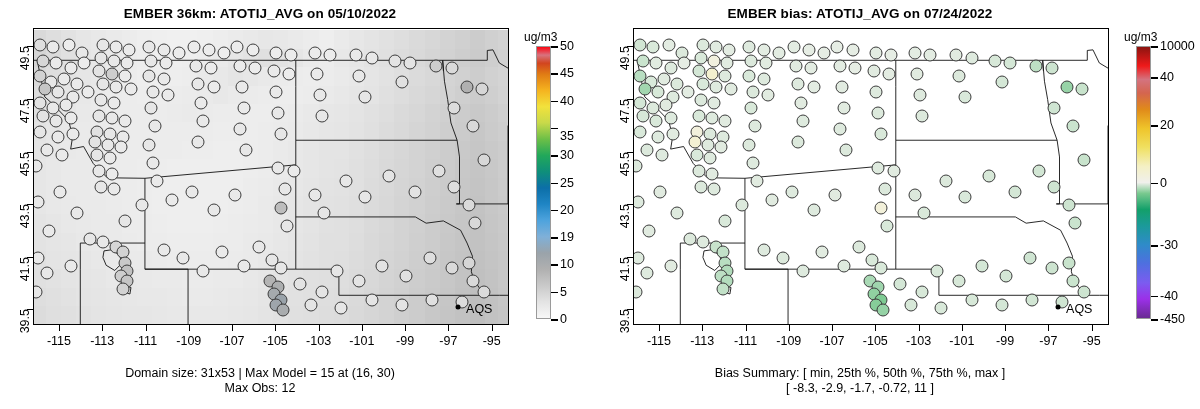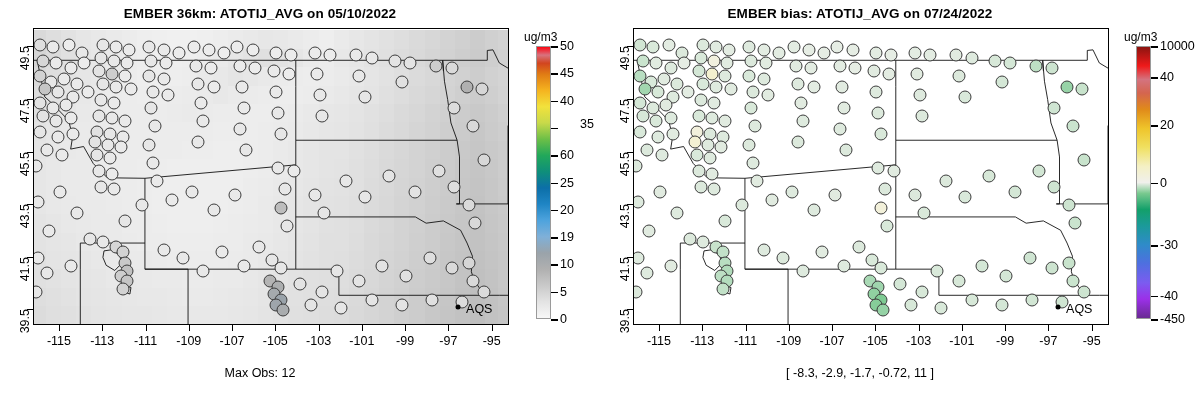--- a/index.html
+++ b/index.html
@@ -839,31 +839,32 @@
         <div class="cbar-lab" style="left: 560px; top: 291.7px;">5</div>
         <div class="cbar-tick" style="left: 551px; top: 264.4px;"></div>
         <div class="cbar-lab" style="left: 560px; top: 264.4px;">10</div>
         <div class="cbar-tick" style="left: 551px; top: 237.1px;"></div>
         <div class="cbar-lab" style="left: 560px; top: 237.1px;">19</div>
         <div class="cbar-tick" style="left: 551px; top: 209.8px;"></div>
         <div class="cbar-lab" style="left: 560px; top: 209.8px;">20</div>
         <div class="cbar-tick" style="left: 551px; top: 182.5px;"></div>
         <div class="cbar-lab" style="left: 560px; top: 182.5px;">25</div>
         <div class="cbar-tick" style="left: 551px; top: 155.2px;"></div>
-        <div class="cbar-lab" style="left: 560px; top: 155.2px;">60</div>
+        <div class="cbar-lab" style="left: 560px; top: 155.2px;">30</div>
         <div class="cbar-tick" style="left: 551px; top: 127.9px;"></div>
-        <div class="cbar-lab" style="left: 560px; top: 124px; margin-left: 20px;">35</div>
+        <div class="cbar-lab" style="left: 560px; top: 136px;">35</div>
         <div class="cbar-tick" style="left: 551px; top: 100.6px;"></div>
         <div class="cbar-lab" style="left: 560px; top: 100.6px;">40</div>
         <div class="cbar-tick" style="left: 551px; top: 73.3px;"></div>
         <div class="cbar-lab" style="left: 560px; top: 73.3px;">45</div>
         <div class="cbar-tick" style="left: 551px; top: 46px;"></div>
         <div class="cbar-lab" style="left: 560px; top: 46px;">50</div>
       </div>
     <div class="footer" id="footer-left">
+      <div>Domain size: 31x53 | Max Model = 15 at (16, 30)</div>
       <div>Max Obs: 12</div>
     </div>
   </div>
 
   <div class="panel" id="panel-right">
     <div class="panel-title">EMBER bias: ATOTIJ_AVG on 07/24/2022</div>
     <div class="plot-frame">
       <div class="plot-inner" id="inner-right">
           <svg class="mapsvg" viewBox="0 0 476 297" preserveAspectRatio="none">
             <polyline points="0.0,31.5 262.9,31.5 410.4,31.5 455.2,31.5 455.2,21.6 460.9,21.0 467.3,34.2 476.0,39.4" fill="none" stroke="#111" stroke-width="0.9"></polyline>
@@ -1126,17 +1127,18 @@
         <div class="cbar-tick" style="left: 551px; top: 182.5px;"></div>
         <div class="cbar-lab" style="left: 560px; top: 182.5px;">0</div>
         <div class="cbar-tick" style="left: 551px; top: 125.17px;"></div>
         <div class="cbar-lab" style="left: 560px; top: 125.17px;">20</div>
         <div class="cbar-tick" style="left: 551px; top: 77.395px;"></div>
         <div class="cbar-lab" style="left: 560px; top: 77.395px;">40</div>
         <div class="cbar-tick" style="left: 551px; top: 46px;"></div>
         <div class="cbar-lab" style="left: 560px; top: 46px;">10000</div>
       </div>
     <div class="footer" id="footer-right">
+      <div>Bias Summary: [ min, 25th %, 50th %, 75th %, max ]</div>
       <div>[ -8.3,   -2.9,   -1.7,   -0.72,   11 ]</div>
     </div>
   </div>
 
 </div>
 
 </body></html>

